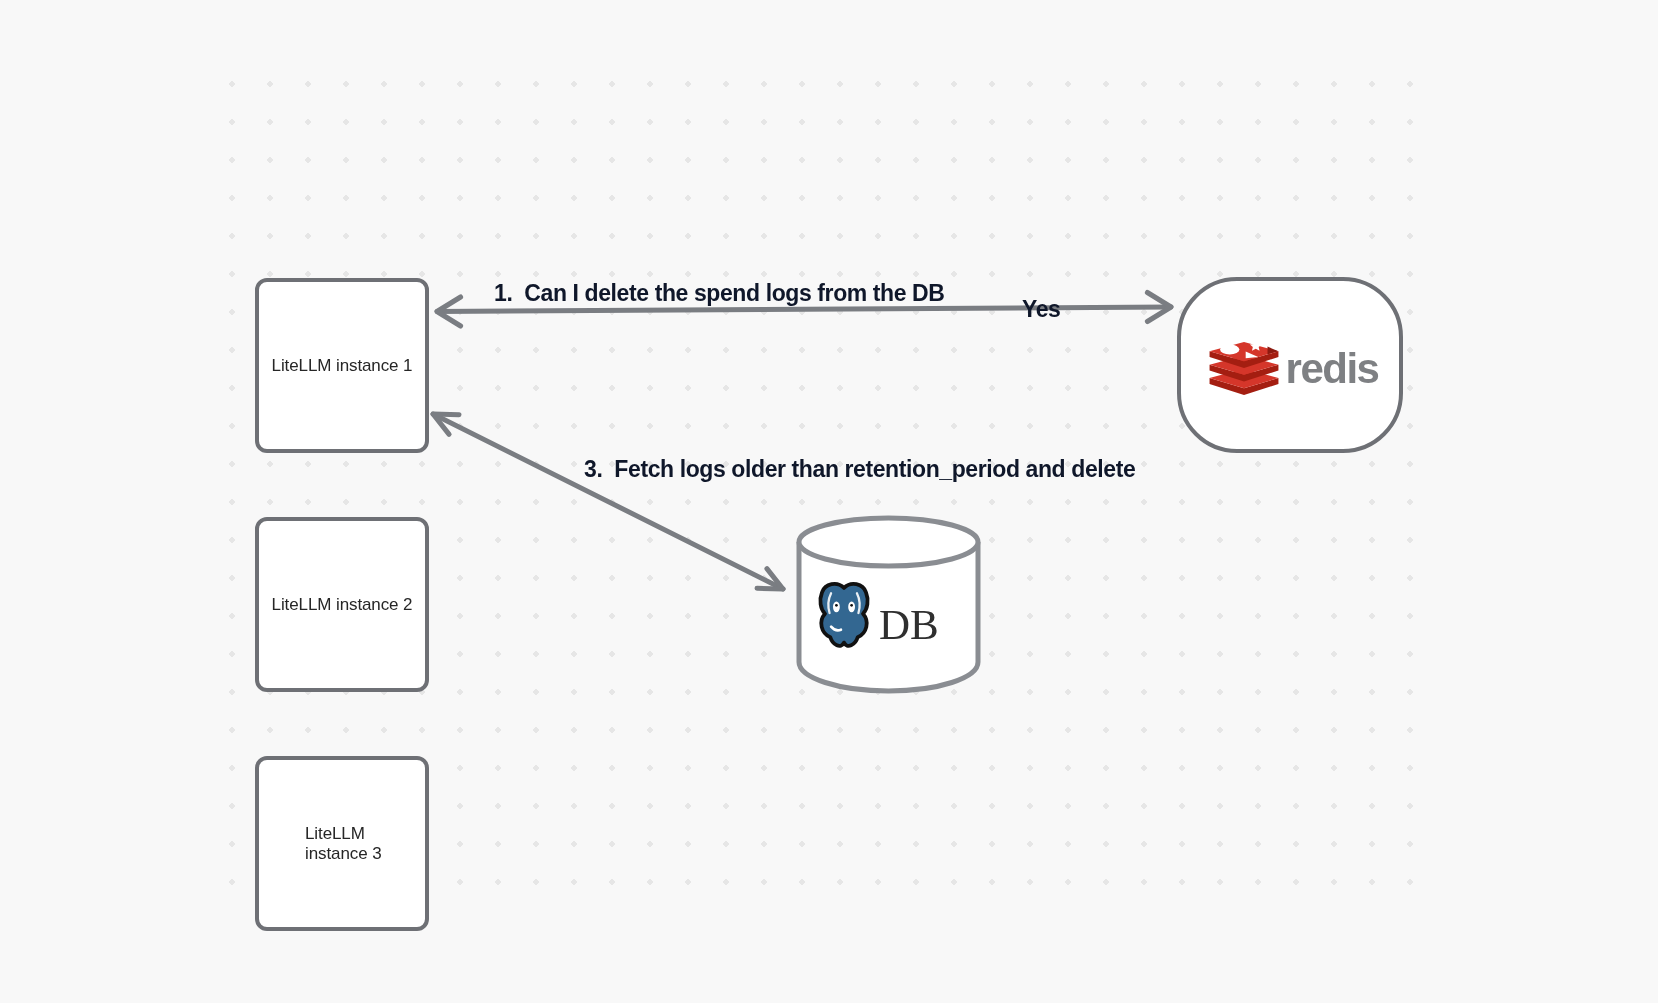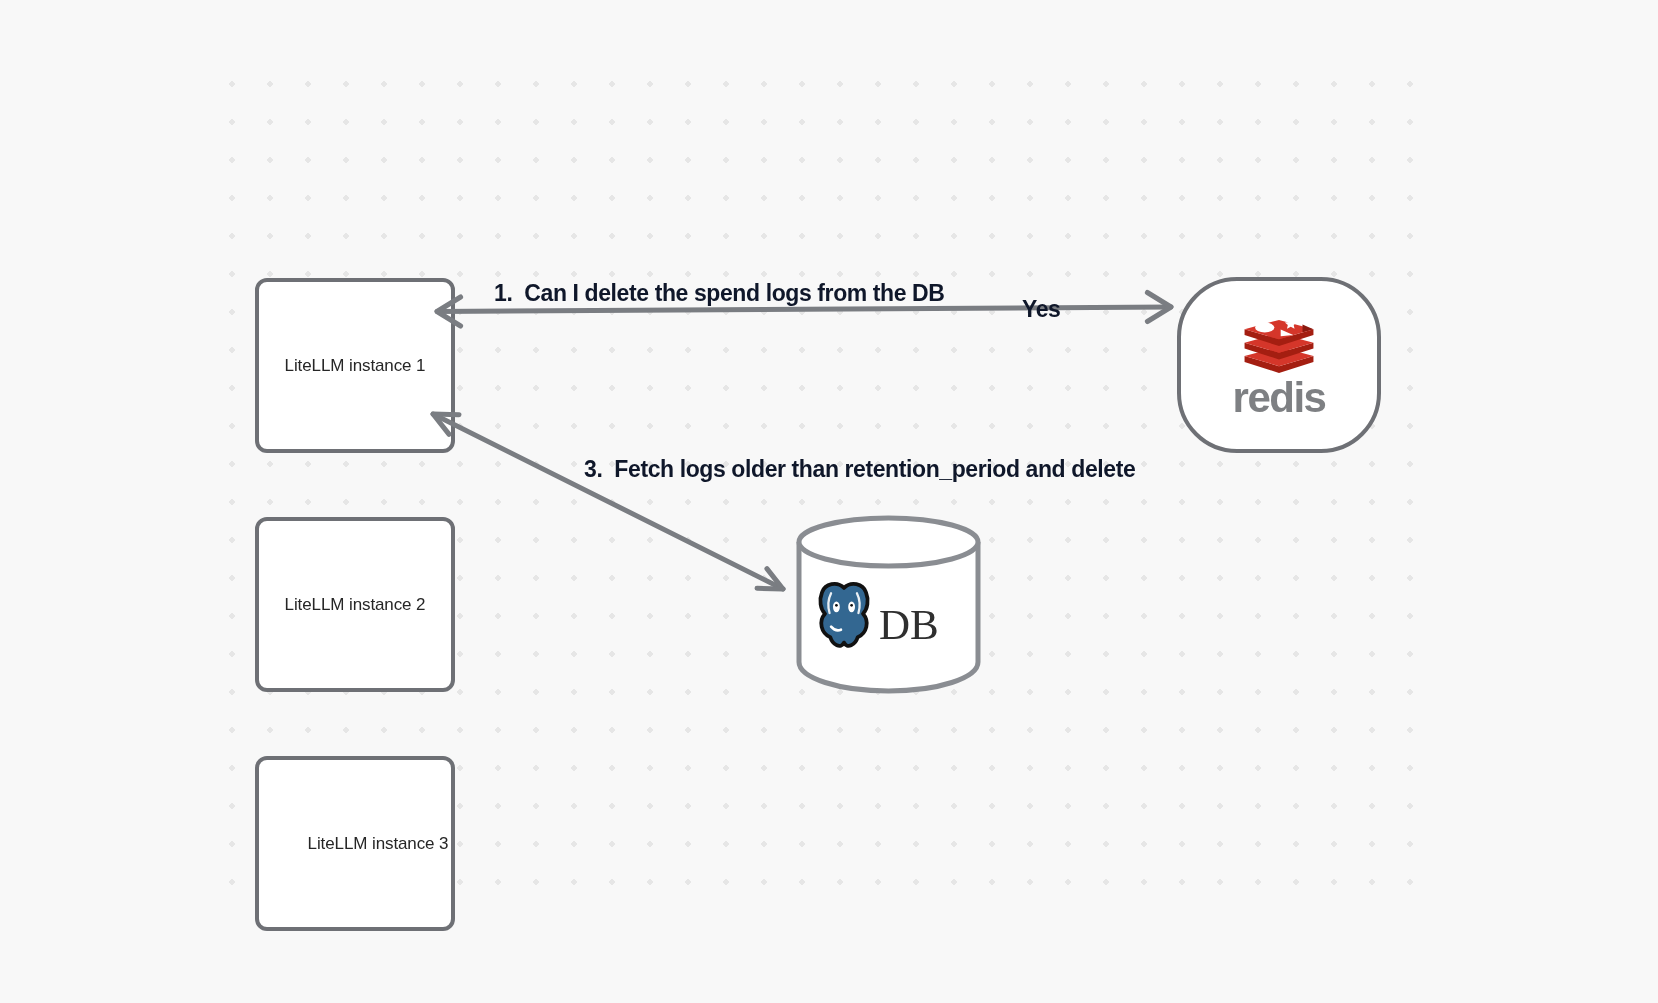--- a/index.html
+++ b/index.html
@@ -7,36 +7,36 @@
 
   
   .dot-grid{
     position:absolute;left:213px;top:65px;width:1216px;height:836px;
     background-image:radial-gradient(circle,#e6e6e6 2.6px,rgba(0,0,0,0) 2.9px);
     background-size:38px 38px;
   }
 
   
   .node-box{
-    position:absolute;left:255px;width:200px;height:175px;
+    position:absolute;left:255px;width:174px;height:175px;
     box-sizing:border-box;border:4px solid #6e7075;border-radius:12px;
     background:#ffffff;display:flex;align-items:center;justify-content:center;
   }
   .node-box .node-label{
     font-size:17px;color:#262626;letter-spacing:-0.1px;
   }
   .box-1{top:278px;}
   .box-2{top:517px;text-align:center;}
   .box-3{top:756px;padding-left:46px;}
 
   
   .redis-node{
-    position:absolute;left:1177px;top:277px;width:204px;height:176px;
+    position:absolute;left:1177px;top:277px;width:226px;height:176px;
     box-sizing:border-box;border:4px solid #6e7075;border-radius:60px;
-    background:#ffffff;display:flex;flex-direction:column;align-items:center;justify-content:center;
+    background:#ffffff;display:flex;flex-direction:row;align-items:center;justify-content:center;
     padding-top:6px;
   }
   .redis-wordmark{
     font-size:42px;font-weight:700;color:#7e8083;letter-spacing:-1.5px;line-height:1;
     margin-top:2px;
   }
 
   
   .db-cylinder-svg{position:absolute;left:793px;top:512px;}
   .db-content{position:absolute;left:806px;top:578px;display:flex;align-items:center;font-family:Liberation Serif, serif;}

